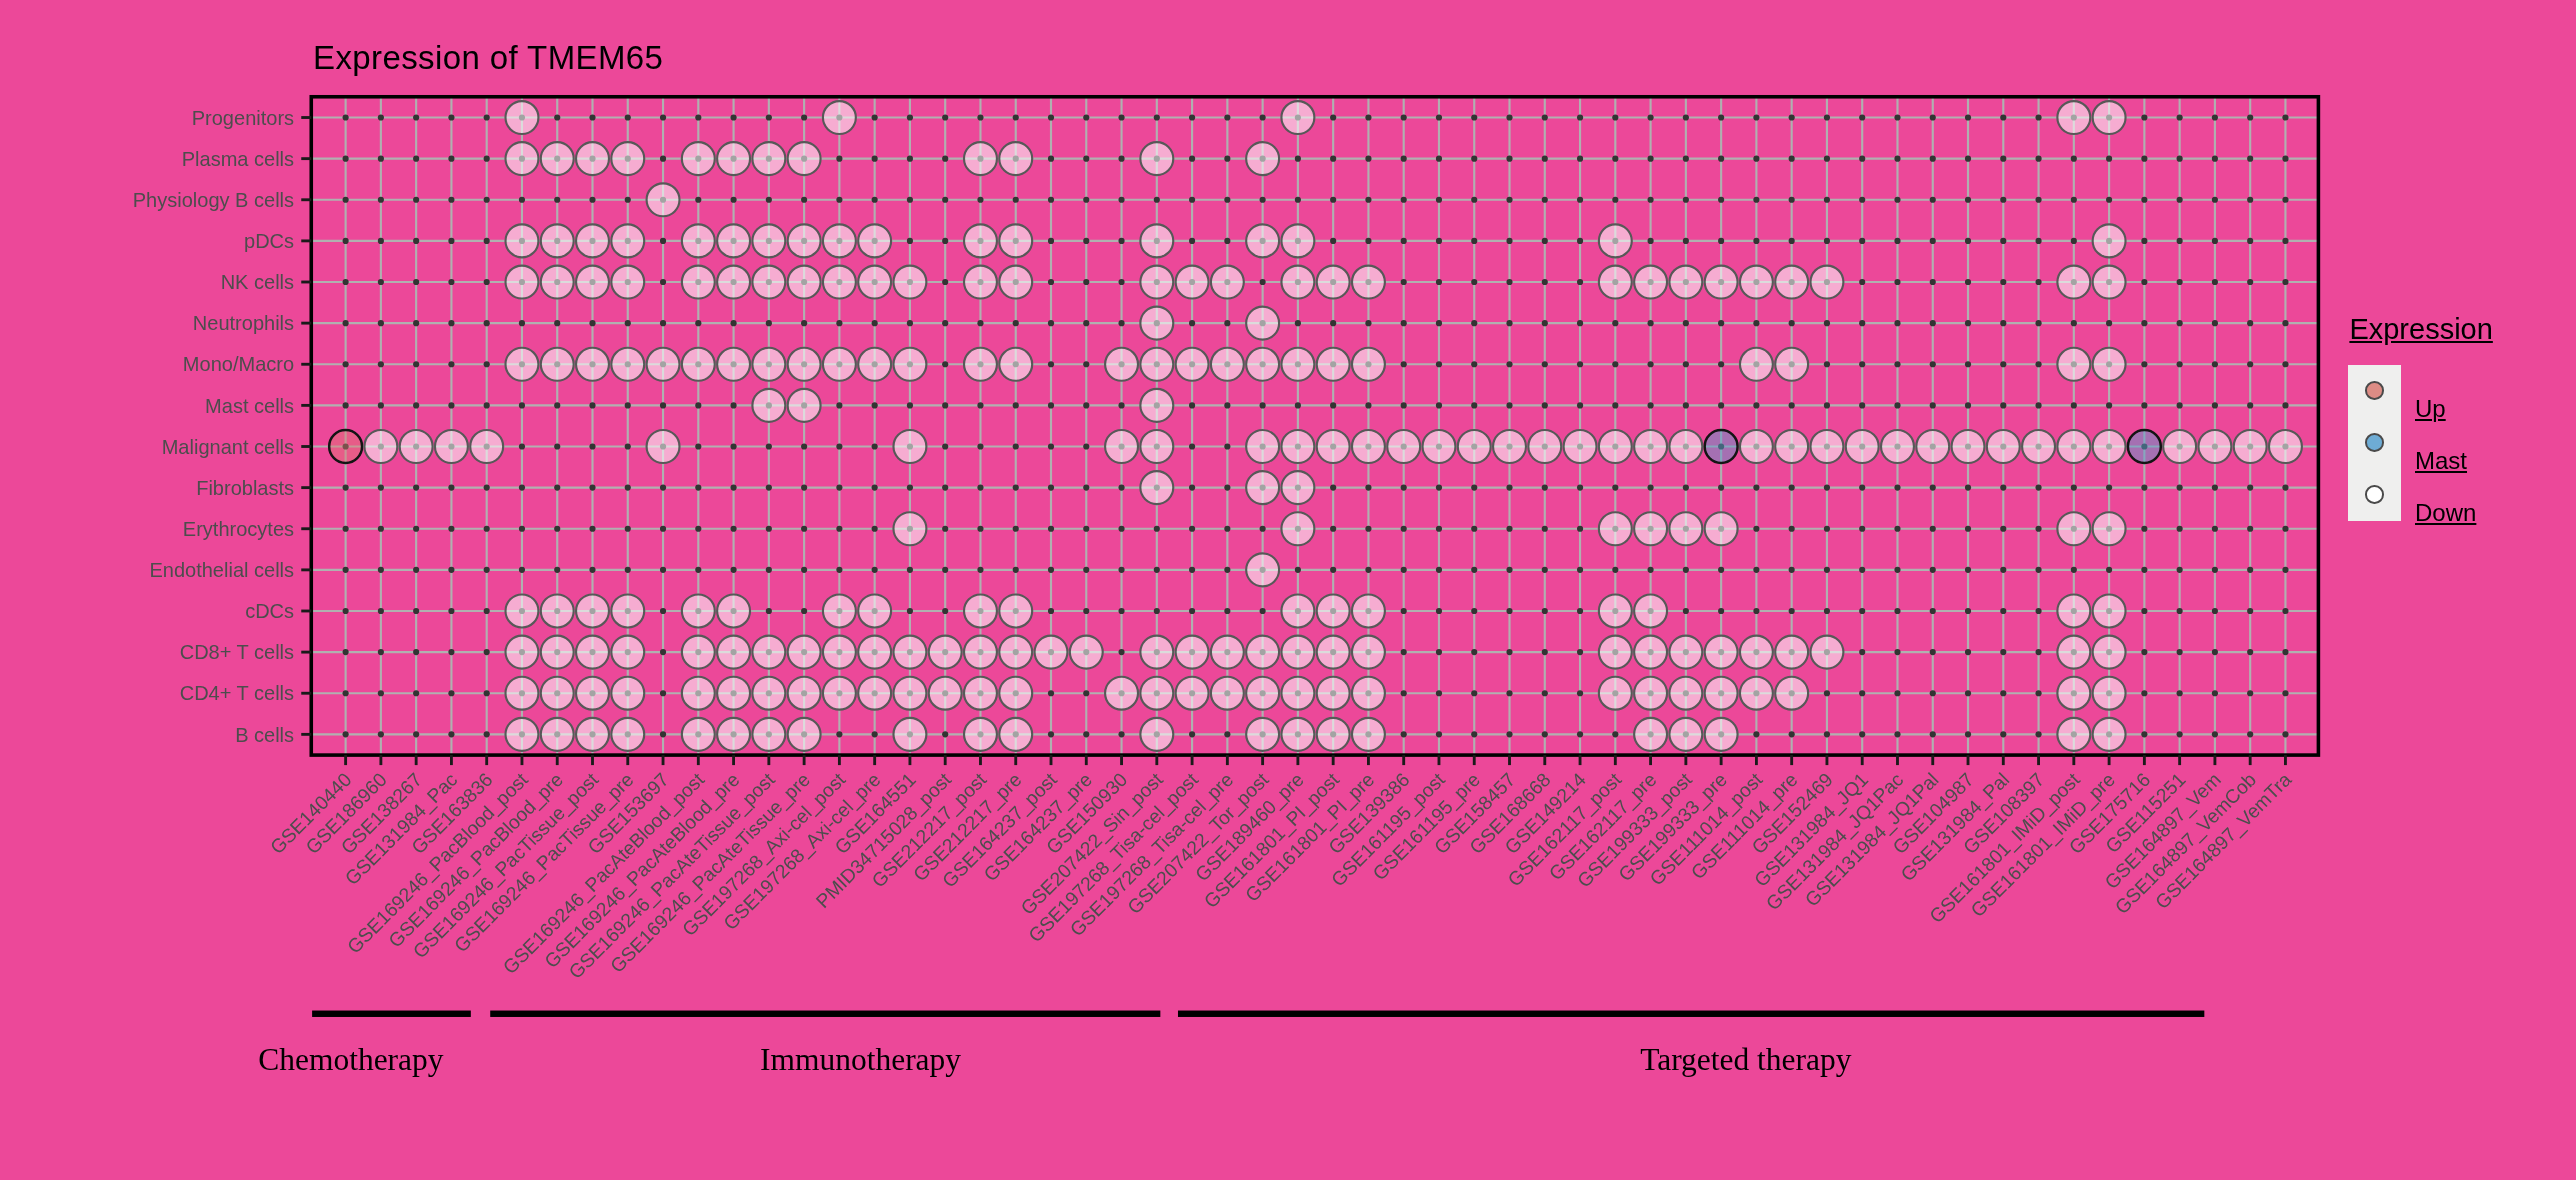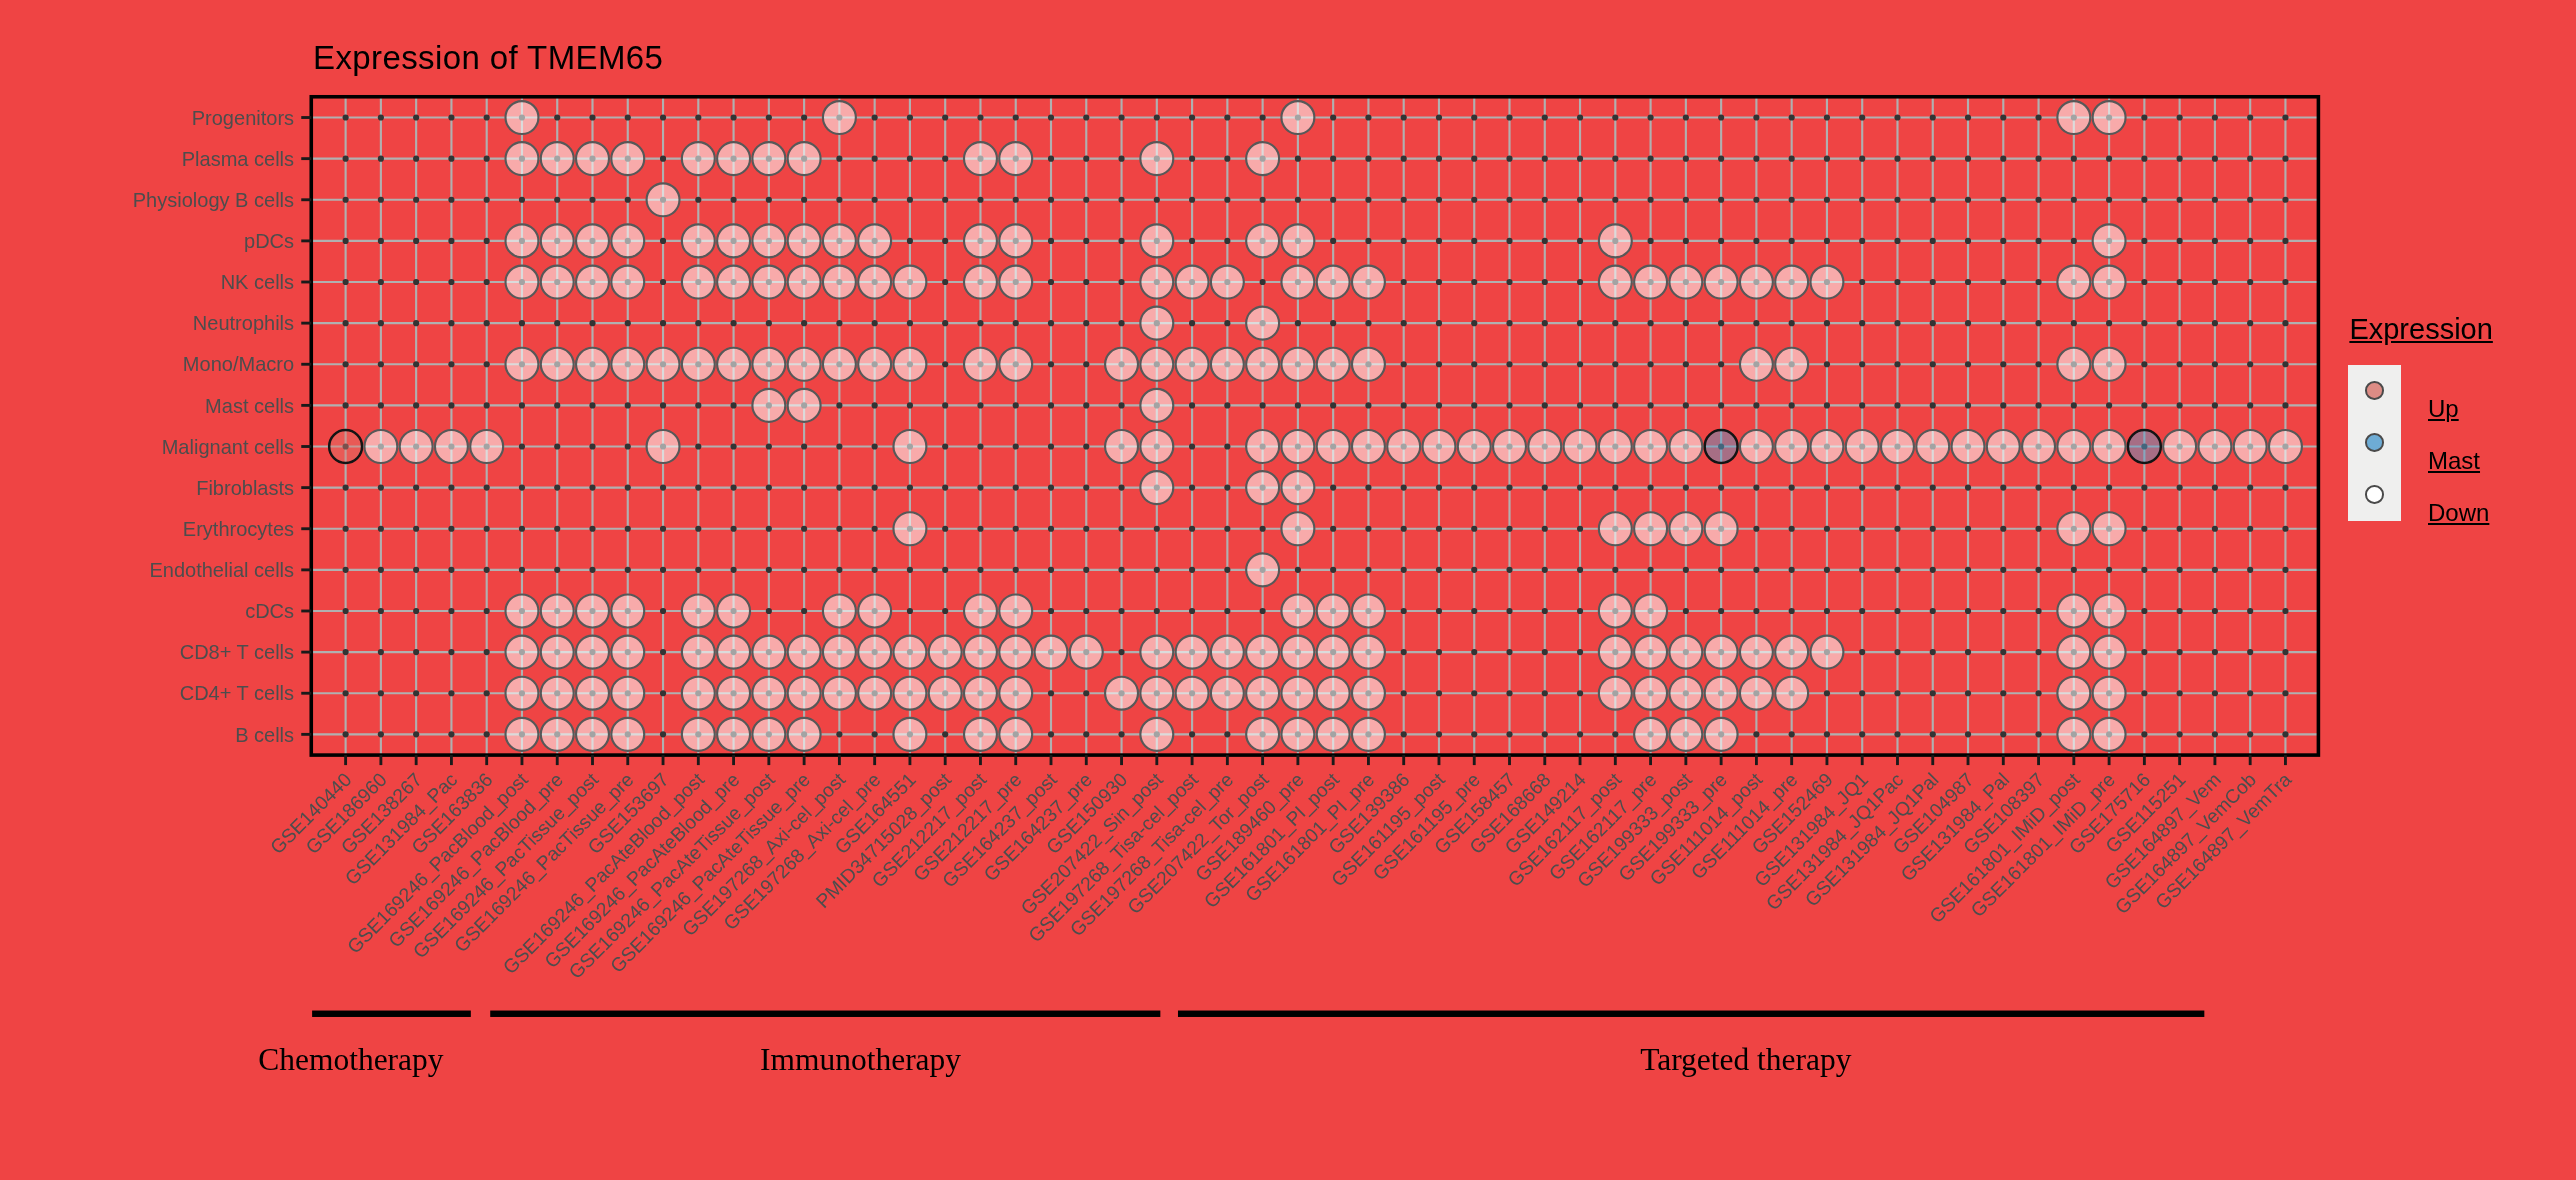--- a/index.html
+++ b/index.html
@@ -1,28 +1,28 @@
 <!DOCTYPE html>
 <html style="font-size:11.4px"><head>
 <meta charset="utf-8">
 <style>
   html,body{margin:0;padding:0;background:#ffffff;}
-  #stage{position:relative;width:2576px;height:1181px;background:#ef4444;
+  #stage{position:relative;width:2576px;height:1181px;background:#ec4899;
          font-family:"Liberation Sans", sans-serif;overflow:hidden;}
   #plot-svg{position:absolute;left:0;top:0;}
   #chart-title{position:absolute;left:313px;top:39px;font-size:33px;color:#000;
                letter-spacing:0.4px;}
   #legend{position:absolute;left:2348px;top:313px;text-decoration:underline;}
   #legend-title{font-size:29px;color:#000;margin:0 0 18.6px 1.4px;}
   .legend-item{display:flex;align-items:center;height:52px;}
   .legend-key{width:53px;height:52px;background:#efefee;display:flex;
               align-items:center;justify-content:center;}
   .legend-swatch{width:18.6px;height:18.6px;border-radius:50%;border:2.1px solid #4a4a4a;
                  box-sizing:border-box;}
-  .legend-label{font-size:24px;color:#000;padding-left:27px;margin-top:37px;}
+  .legend-label{font-size:24px;color:#000;padding-left:14px;margin-top:37px;}
 </style>
 </head>
 <body>
 
 <div id="stage">
   <div id="chart-title">Expression of TMEM65</div>
 
   <svg id="plot-svg" width="2576" height="1181" viewBox="0 0 3600 1650">
       <g>
         <line x1="483" y1="135" x2="483" y2="1055" stroke="#b0b0b0" stroke-width="3"></line>

